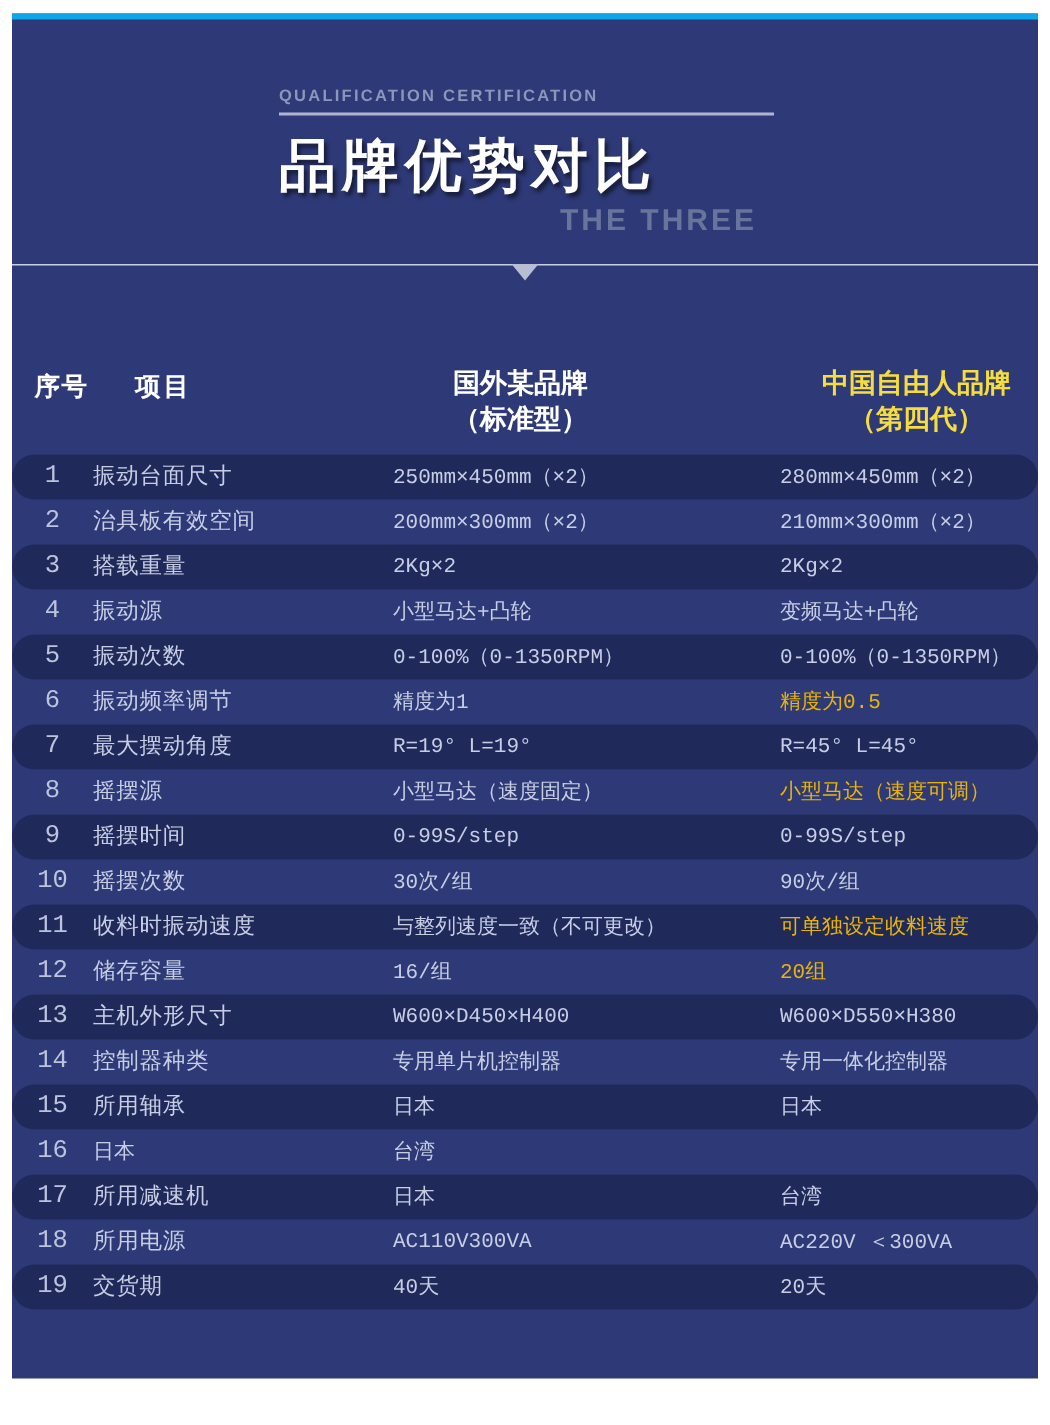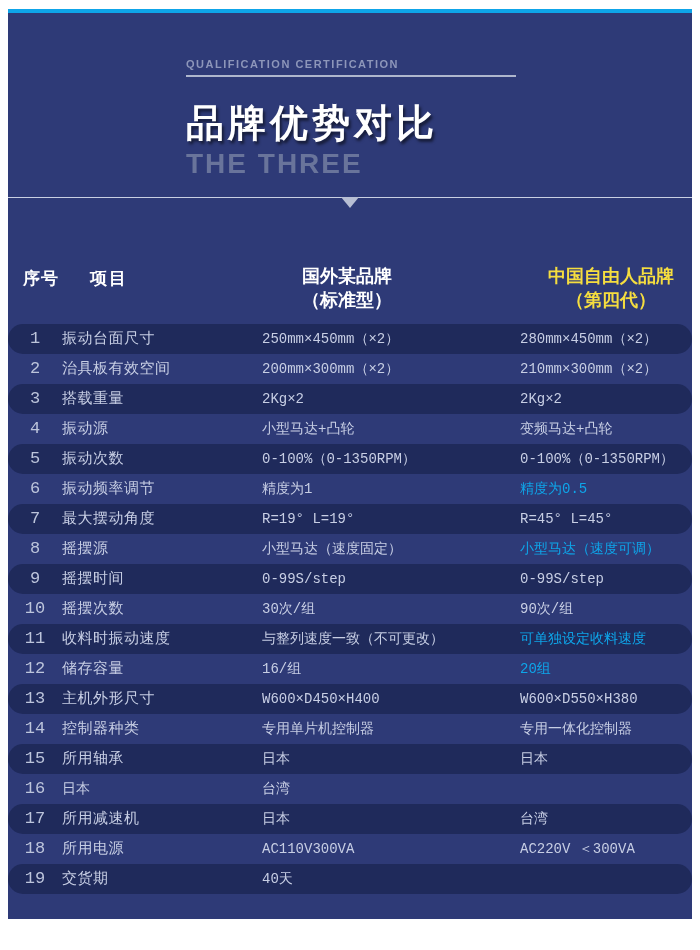--- a/index.html
+++ b/index.html
@@ -23,34 +23,35 @@
     display: block;
     width: 330px;
     color: #8d96ba;
     font-size: 11px;
     font-weight: bold;
     letter-spacing: 1.5px;
     padding-bottom: 5px;
     border-bottom: 2px solid #aeb6cd;
   }
   .main-title {
-    margin-top: 25px;
+    margin-top: 13px;
     color: #ffffff;
     font-size: 38px;
     font-weight: bold;
     letter-spacing: 4px;
     text-shadow: 2px 3px 3px rgba(0,0,0,0.55);
     line-height: 1.15;
   }
   .sub-title {
     margin-top: 2px;
     color: #69749b;
-    font-size: 28px;
+    font-size: 20px;
     font-weight: bold;
     letter-spacing: 2px;
+    text-align: center;
   }
   
   .divider {
     position: relative;
     margin-top: 17px;
     height: 1px;
     background: #c9cfe2;
   }
   .divider .tri {
     position: absolute;
@@ -91,21 +92,21 @@
     text-align: center;
     font-size: 17px;
     color: #bcc4db;
     font-family: "Liberation Mono", "DejaVu Sans Mono", monospace;
   }
   .c-item { font-size: 15px; letter-spacing: 0.5px; }
   .c-a, .c-b {
     font-size: 14px;
     font-family: "Liberation Mono", "DejaVu Sans Mono", monospace;
   }
-  .c-b.gold { color: #0ea5e9; }
+  .c-b.gold { color: #eab308; }
 </style>
 </head>
 <body>
 
 <div class="panel">
 
   <div class="page-header">
     <span class="eyebrow">QUALIFICATION CERTIFICATION</span>
     <div class="main-title">品牌优势对比</div>
     <div class="sub-title">THE THREE</div>
@@ -245,16 +246,17 @@
     <span class="c-num">18</span>
     <span class="c-item">所用电源</span>
     <span class="c-a">AC110V300VA</span>
     <span class="c-b">AC220V ＜300VA</span>
   </div>
 
   <div class="row pill">
     <span class="c-num">19</span>
     <span class="c-item">交货期</span>
     <span class="c-a">40天</span>
+    <span class="c-b">20天</span>
   </div>
 </div>
 
 </div>
 
 </body></html>

